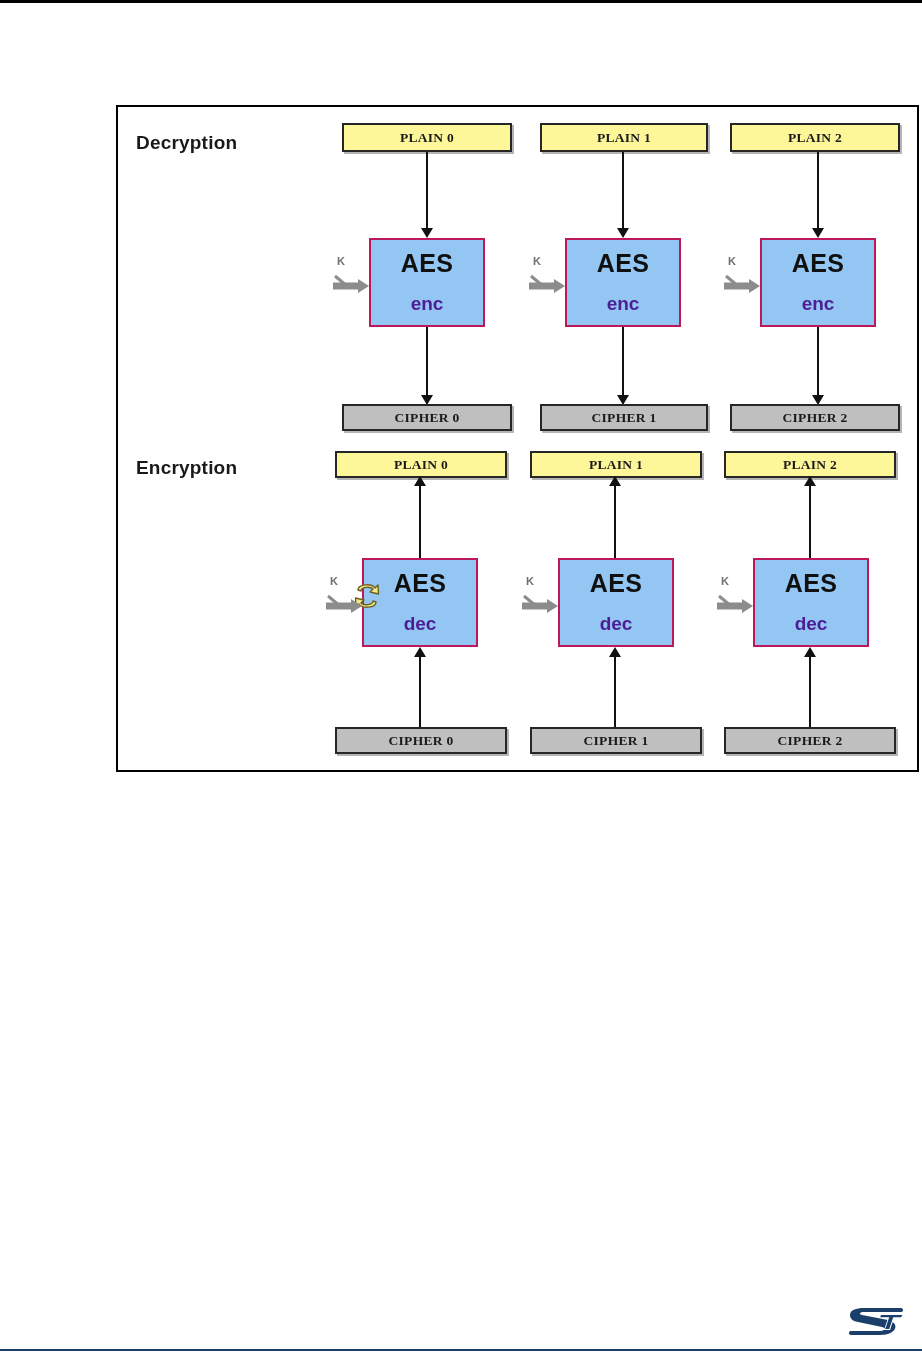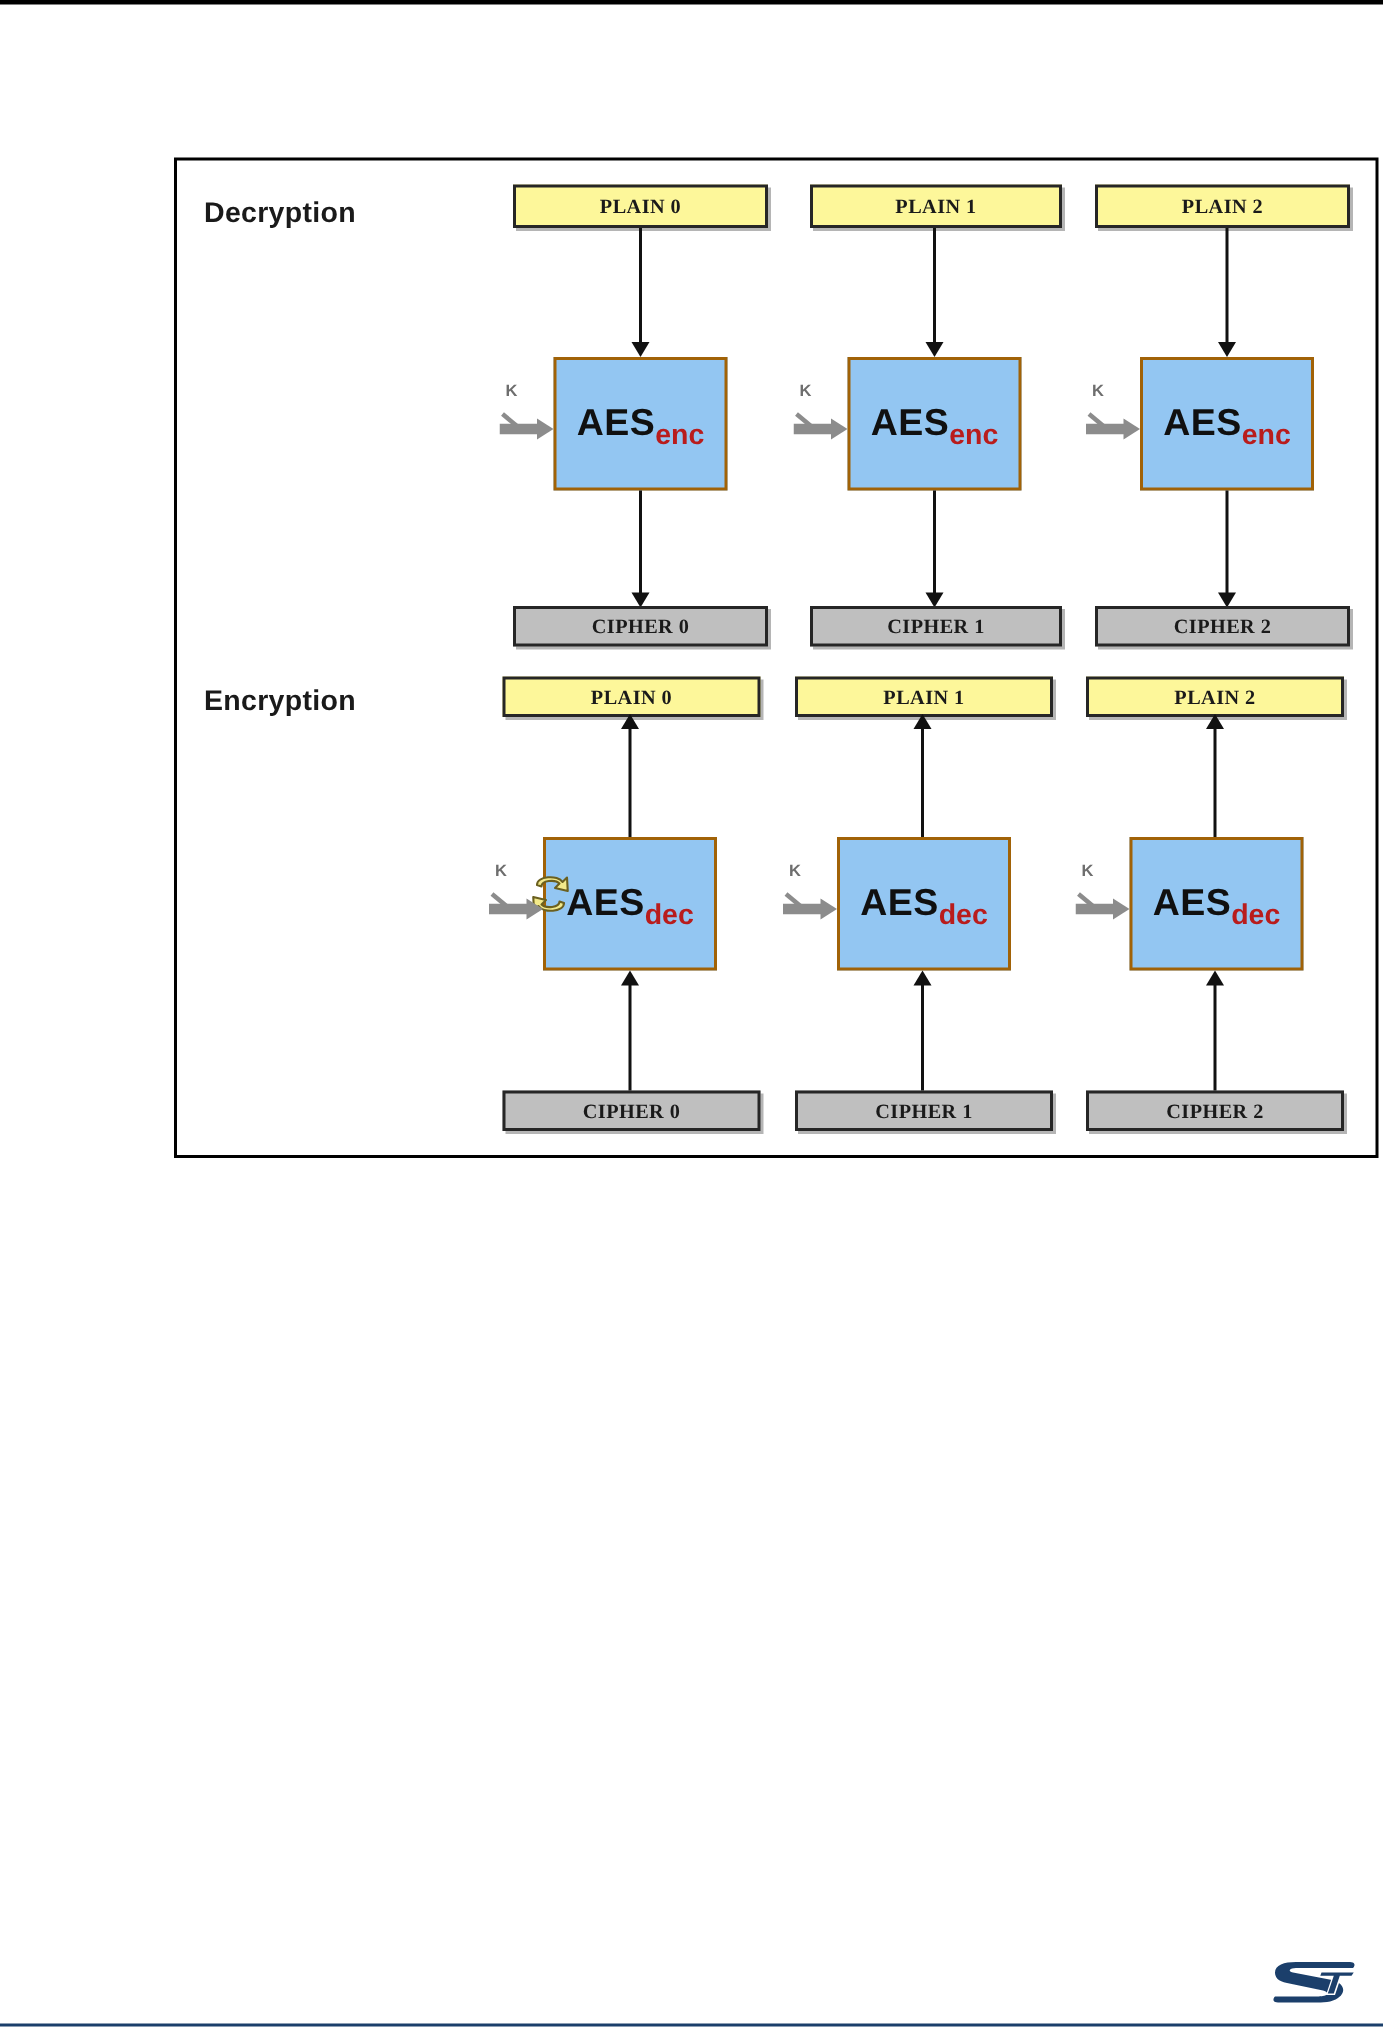--- a/index.html
+++ b/index.html
@@ -73,37 +73,37 @@
     font-family: Liberation Serif, serif;
   }
   .databox.plain { background: #fdf79a; }
   .databox.cipher { background: #bfbfbf; }
 
   
   .aes-block {
     position: absolute;
     box-sizing: border-box;
     background: #93c6f2;
-    border: 2px solid #a16207;
+    border: 2px solid #be185d;
     display: flex;
-    flex-direction: row;
+    flex-direction: column;
     align-items: center;
     justify-content: center;
   }
   .aes-title {
     font-size: 25px;
     font-weight: bold;
     color: #101010;
     line-height: 1.05;
     letter-spacing: 0.3px;
   }
   .aes-sub {
     font-size: 19px;
     font-weight: bold;
-    color: #b91c1c;
+    color: #4c1d95;
     line-height: 1.15;
     margin-top: 16px;
   }
 
   
   .conn {
     position: absolute;
     width: 2px;
     background: #111111;
   }

